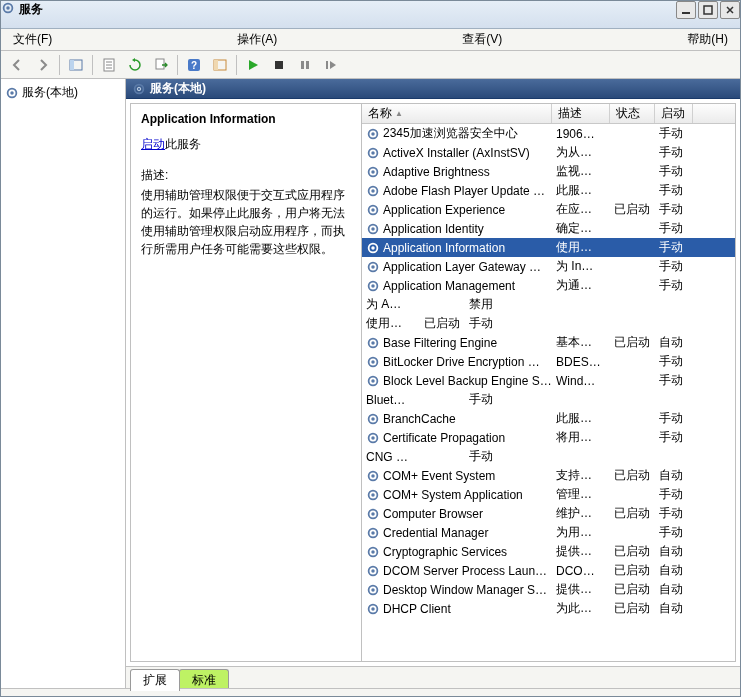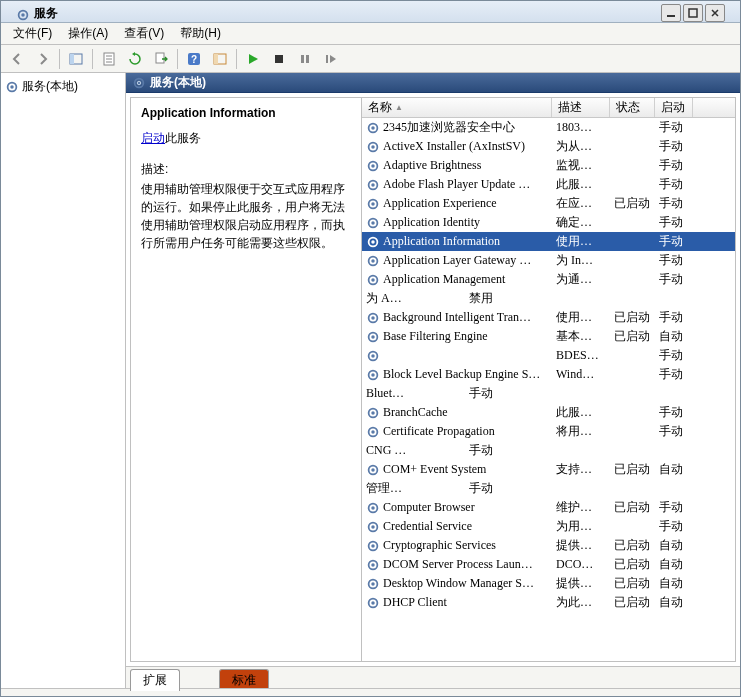--- a/index.html
+++ b/index.html
@@ -1,56 +1,56 @@
 <!DOCTYPE html>
 <html><head>
 <meta charset="utf-8">
 <style>
   * { box-sizing: border-box; }
   html, body { margin:0; padding:0; font-family: "Microsoft YaHei", "Segoe UI", Tahoma, sans-serif; font-size:12px; color:#000; background:#ece9d8; }
   .window { width:741px; height:697px; border:1px solid #7a8a99; background:#fff; display:flex; flex-direction:column; }
-  .titlebar { height:22px; background:linear-gradient(#e6eef7,#d4e0ee); display:flex; align-items:flex-end; padding:0 15px; border-bottom:1px solid #a0b0c0; }
+  .titlebar { height:28px; background:linear-gradient(#e6eef7,#d4e0ee); display:flex; align-items:flex-start; padding:0 0; border-bottom:1px solid #a0b0c0; }
   .titlebar .gear { margin-right:4px; display:flex; }
   .titlebar .title { font-weight:bold; flex:1; }
   .titlebar .sysbtns { display:flex; gap:2px; }
   .sysbtn { width:20px; height:18px; background:#e8e8e8; border:1px solid #888; border-radius:2px; display:flex; align-items:center; justify-content:center; font-size:10px; font-family:Arial; cursor:default; }
   .sysbtn svg { width:10px; height:10px; }
-  .menubar { height:22px; background:#f5f5f2; border-bottom:1px solid #c0c0c0; display:flex; align-items:center; padding:0 4px; }
+  .menubar { height:22px; background:#f5f5f2; border-bottom:1px solid #c0c0c0; display:flex; align-items:center; padding:0 4px;justify-content:space-between; }
   .menuitem { padding:2px 8px; cursor:default; }
   .toolbar { height:28px; background:#f5f5f2; border-bottom:1px solid #c0c0c0; display:flex; align-items:center; padding:0 4px; gap:2px; }
   .tbtn { width:24px; height:24px; display:flex; align-items:center; justify-content:center; cursor:default; border:1px solid transparent; }
   .tsep { width:1px; height:20px; background:#c0c0c0; margin:0 2px; }
   .body { flex:1; display:flex; min-height:0; }
   .tree-pane { width:125px; border-right:1px solid #c0c0c0; background:#fff; padding:4px 2px; }
   .tree-item { display:flex; align-items:center; gap:3px; padding:1px 2px; cursor:default; }
   .right-pane { flex:1; display:flex; flex-direction:column; min-width:0; }
   .pane-header { height:20px; background:linear-gradient(#4a6b9b,#2a4a7a); color:#fff; font-weight:bold; display:flex; align-items:center; padding:0 6px; border-bottom:1px solid #1a3a6a; gap:4px; }
   .pane-header .hgear path, .pane-header .hgear circle { stroke:#cde; fill:#cde; }
   .content-row { flex:1; display:flex; min-height:0; border:1px solid #c0c0c0; margin:4px; }
   .detail-pane { width:230px; padding:8px 10px; font-size:12px; overflow:hidden; }
   .detail-title { font-weight:bold; margin-bottom:10px; }
   .link { color:#0000cc; text-decoration:underline; cursor:pointer; }
   .detail-label { margin-top:14px; }
   .detail-desc { margin-top:2px; line-height:1.5; }
-  .list-pane { flex:1; display:flex; flex-direction:column; min-width:0; border-left:1px solid #c0c0c0;font-family:Liberation Serif, serif; }
+  .list-pane { flex:1; display:flex; flex-direction:column; min-width:0; border-left:1px solid #c0c0c0; }
   .list-header { display:flex; height:20px; background:linear-gradient(#fdfdfd,#ebebeb); border-bottom:1px solid #c8c8c8; font-size:12px; }
   .hcell { border-right:1px solid #d0d0d0; padding:2px 6px; display:flex; align-items:center; overflow:hidden; white-space:nowrap; cursor:default; }
   .hcell .sort { margin-left:3px; font-size:8px; color:#888; }
   .c-name { width:190px; }
   .c-desc { width:58px; }
   .c-status { width:45px; }
   .c-start { width:38px; }
   .list-body { flex:1; overflow:auto; background:#fff; }
   .row { display:flex; height:19px; align-items:center; font-size:12px; cursor:default; }
   .row.sel { background:#2a5ca8; color:#fff; }
   .cell { padding:0 4px; overflow:hidden; white-space:nowrap; text-overflow:ellipsis; }
   .row .c-name { display:flex; align-items:center; gap:3px; }
   .row .gearico { flex-shrink:0; }
-  .tabs-bar { height:22px; display:flex; align-items:flex-start; padding:2px 4px 0 4px; background:#f5f5f2; border-top:1px solid #c0c0c0;gap:40px; }
-  .tab { border:1px solid #9a9a9a; border-bottom:none; padding:2px 12px; margin-right:-1px; background:#c2410c; font-size:12px; cursor:default; border-radius:3px 3px 0 0; }
+  .tabs-bar { height:22px; display:flex; align-items:flex-start; padding:2px 4px 0 4px; background:#f5f5f2; border-top:1px solid #c0c0c0; }
+  .tab { border:1px solid #9a9a9a; border-bottom:none; padding:2px 12px; margin-right:-1px; background:#bef264; font-size:12px; cursor:default; border-radius:3px 3px 0 0; }
   .tab.active { background:#fff; position:relative; z-index:1; }
   .status-strip { height:8px; background:#f5f5f2; border-top:1px solid #c0c0c0; }
   
   .gearsvg { width:14px; height:14px; }
   .gearsvg circle.outer { fill:none; stroke:#5a7aa8; stroke-width:2; }
   .gearsvg circle.inner { fill:#5a7aa8; }
   .row.sel .gearsvg circle.outer { stroke:#fff; }
   .row.sel .gearsvg circle.inner { fill:#fff; }
   
   .list-body::-webkit-scrollbar { width:16px; }
@@ -218,21 +218,21 @@
           </div>
           <div class="list-body" id="list-body">
               <div class="row">
                 <div class="cell c-name">
                   <svg class="gearsvg gearico" viewBox="0 0 16 16">
                     <circle class="outer" cx="8" cy="8" r="5"></circle>
                     <circle class="inner" cx="8" cy="8" r="2"></circle>
                   </svg>
                   <span>2345加速浏览器安全中心</span>
                 </div>
-                <div class="cell c-desc">1803…</div>
+                <div class="cell c-desc">1906…</div>
                 <div class="cell c-status"></div>
                 <div class="cell c-start">手动</div>
               </div>
               <div class="row">
                 <div class="cell c-name">
                   <svg class="gearsvg gearico" viewBox="0 0 16 16">
                     <circle class="outer" cx="8" cy="8" r="5"></circle>
                     <circle class="inner" cx="8" cy="8" r="2"></circle>
                   </svg>
                   <span>ActiveX Installer (AxInstSV)</span>
@@ -324,27 +324,20 @@
                 <div class="cell c-desc">为通…</div>
                 <div class="cell c-status"></div>
                 <div class="cell c-start">手动</div>
               </div>
               <div class="row">
                 <div class="cell c-desc">为 A…</div>
                 <div class="cell c-status"></div>
                 <div class="cell c-start">禁用</div>
               </div>
               <div class="row">
-                <div class="cell c-name">
-                  <svg class="gearsvg gearico" viewBox="0 0 16 16">
-                    <circle class="outer" cx="8" cy="8" r="5"></circle>
-                    <circle class="inner" cx="8" cy="8" r="2"></circle>
-                  </svg>
-                  <span>Background Intelligent Tran…</span>
-                </div>
                 <div class="cell c-desc">使用…</div>
                 <div class="cell c-status">已启动</div>
                 <div class="cell c-start">手动</div>
               </div>
               <div class="row">
                 <div class="cell c-name">
                   <svg class="gearsvg gearico" viewBox="0 0 16 16">
                     <circle class="outer" cx="8" cy="8" r="5"></circle>
                     <circle class="inner" cx="8" cy="8" r="2"></circle>
                   </svg>
@@ -353,20 +346,21 @@
                 <div class="cell c-desc">基本…</div>
                 <div class="cell c-status">已启动</div>
                 <div class="cell c-start">自动</div>
               </div>
               <div class="row">
                 <div class="cell c-name">
                   <svg class="gearsvg gearico" viewBox="0 0 16 16">
                     <circle class="outer" cx="8" cy="8" r="5"></circle>
                     <circle class="inner" cx="8" cy="8" r="2"></circle>
                   </svg>
+                  <span>BitLocker Drive Encryption …</span>
                 </div>
                 <div class="cell c-desc">BDES…</div>
                 <div class="cell c-status"></div>
                 <div class="cell c-start">手动</div>
               </div>
               <div class="row">
                 <div class="cell c-name">
                   <svg class="gearsvg gearico" viewBox="0 0 16 16">
                     <circle class="outer" cx="8" cy="8" r="5"></circle>
                     <circle class="inner" cx="8" cy="8" r="2"></circle>
@@ -417,20 +411,27 @@
                     <circle class="outer" cx="8" cy="8" r="5"></circle>
                     <circle class="inner" cx="8" cy="8" r="2"></circle>
                   </svg>
                   <span>COM+ Event System</span>
                 </div>
                 <div class="cell c-desc">支持…</div>
                 <div class="cell c-status">已启动</div>
                 <div class="cell c-start">自动</div>
               </div>
               <div class="row">
+                <div class="cell c-name">
+                  <svg class="gearsvg gearico" viewBox="0 0 16 16">
+                    <circle class="outer" cx="8" cy="8" r="5"></circle>
+                    <circle class="inner" cx="8" cy="8" r="2"></circle>
+                  </svg>
+                  <span>COM+ System Application</span>
+                </div>
                 <div class="cell c-desc">管理…</div>
                 <div class="cell c-status"></div>
                 <div class="cell c-start">手动</div>
               </div>
               <div class="row">
                 <div class="cell c-name">
                   <svg class="gearsvg gearico" viewBox="0 0 16 16">
                     <circle class="outer" cx="8" cy="8" r="5"></circle>
                     <circle class="inner" cx="8" cy="8" r="2"></circle>
                   </svg>
@@ -439,21 +440,21 @@
                 <div class="cell c-desc">维护…</div>
                 <div class="cell c-status">已启动</div>
                 <div class="cell c-start">手动</div>
               </div>
               <div class="row">
                 <div class="cell c-name">
                   <svg class="gearsvg gearico" viewBox="0 0 16 16">
                     <circle class="outer" cx="8" cy="8" r="5"></circle>
                     <circle class="inner" cx="8" cy="8" r="2"></circle>
                   </svg>
-                  <span>Credential Service</span>
+                  <span>Credential Manager</span>
                 </div>
                 <div class="cell c-desc">为用…</div>
                 <div class="cell c-status"></div>
                 <div class="cell c-start">手动</div>
               </div>
               <div class="row">
                 <div class="cell c-name">
                   <svg class="gearsvg gearico" viewBox="0 0 16 16">
                     <circle class="outer" cx="8" cy="8" r="5"></circle>
                     <circle class="inner" cx="8" cy="8" r="2"></circle>

